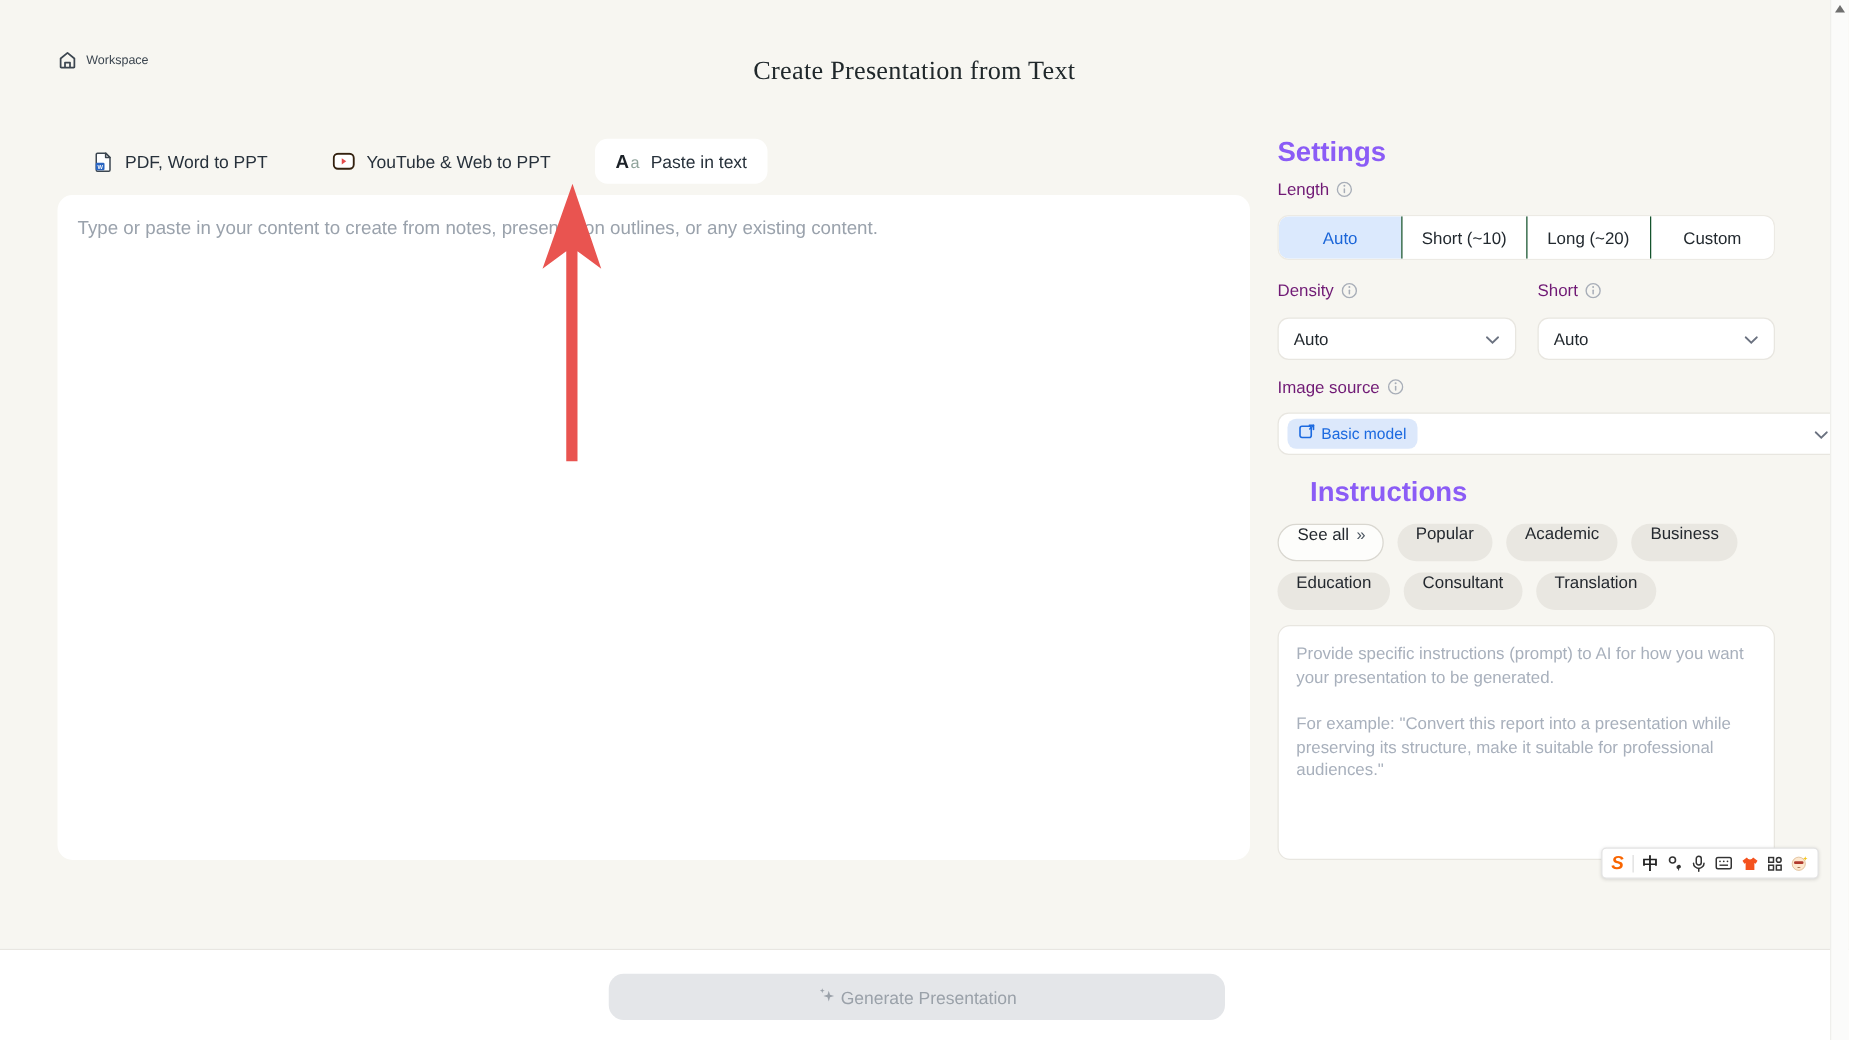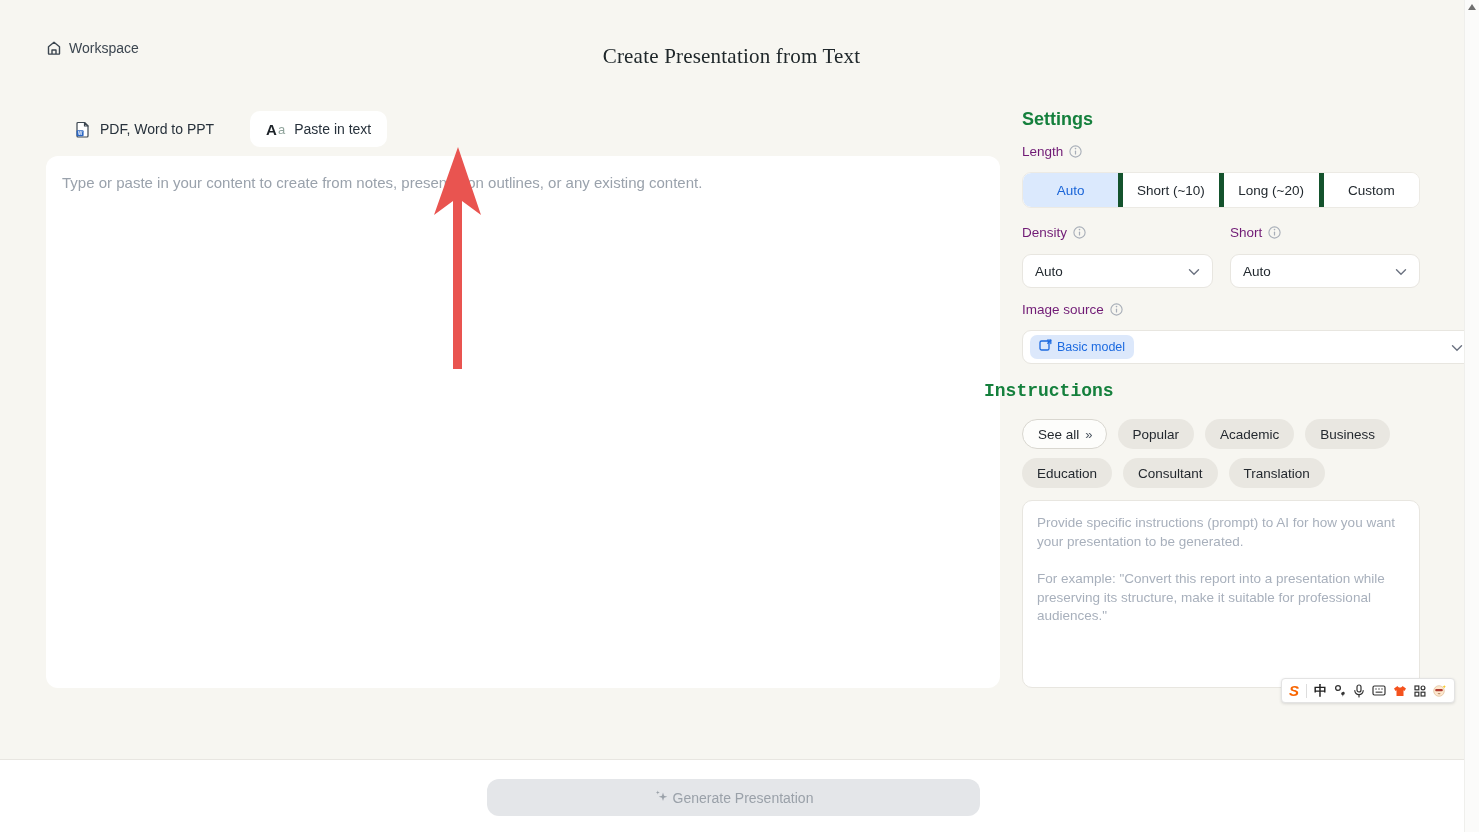--- a/index.html
+++ b/index.html
@@ -2,64 +2,64 @@
 <html><head>
 <meta charset="utf-8">
 <style>
   * { margin:0; padding:0; box-sizing:border-box; }
   html,body { width:1479px; height:832px; overflow:hidden; }
   body { font-family:"Liberation Sans", sans-serif; background:#f7f6f1; position:relative; color:#27313b; }
 
   .abs { position:absolute; }
 
   
-  .workspace { left:46px; top:40px; display:flex; align-items:center; gap:7px; font-size:14px; color:#3c4650; cursor:pointer; }
+  .workspace { left:46px; top:40px; display:flex; align-items:center; gap:7px; font-size:10px; color:#3c4650; cursor:pointer; }
   .workspace svg { display:block; }
   .page-title { left:0; right:16px; top:34px; text-align:center; font-family:"Liberation Serif", serif; font-size:21px; font-weight:500; color:#20282b; letter-spacing:.2px;margin-top:10px; }
 
   
   .tabs { left:58px; top:111px; display:flex; align-items:center; gap:20px; height:36px; }
   .tab { display:flex; align-items:center; gap:9px; font-size:14px; color:#27313b; padding:0 16px; height:36px; border-radius:10px; cursor:pointer; white-space:nowrap; }
   .tab.active { background:#ffffff; }
   .tab .ic { display:flex; align-items:center; }
   .aa-big { font-weight:bold; font-size:15px; color:#1c2228; }
   .aa-small { font-size:13px; color:#8fa39b; margin-left:1px; }
 
   
   .main-panel { left:46px; top:156px; width:954px; height:532px; background:#ffffff; border-radius:12px; }
   .main-panel textarea { width:100%; height:100%; border:none; outline:none; resize:none; background:transparent; padding:18px 16px; font-family:"Liberation Sans", sans-serif; font-size:15px; color:#27313b; border-radius:12px; }
   .main-panel textarea::placeholder { color:#9aa2ac; }
 
   
   .red-arrow { left:433px; top:147px; }
 
   
-  .sec-heading { font-size:18px; font-weight:bold; color:#15803d; }
+  .sec-heading { font-size:22px; font-weight:bold; color:#8b5cf6; }
   .h-settings { left:1022px; top:109px; }
-  .h-instructions { left:984px; top:381px;font-family:Liberation Mono, monospace; }
+  .h-instructions { left:1048px; top:381px; }
   .field-label { display:flex; align-items:center; gap:6px; font-size:13.5px; color:#701a75; }
   .lab-length { left:1022px; top:144px; }
   .lab-imgsrc { left:1022px; top:302px; }
 
   .segmented { left:1022px; top:172px; width:398px; height:36px; display:flex; background:#ffffff; border-radius:9px; overflow:hidden; border:1px solid #eceae4; }
-  .seg { flex:1; display:flex; align-items:center; justify-content:center; font-size:13.5px; color:#22292f; cursor:pointer; border-left:5px solid #14532d; background:#fff; }
+  .seg { flex:1; display:flex; align-items:center; justify-content:center; font-size:13.5px; color:#22292f; cursor:pointer; border-left:1px solid #14532d; background:#fff; }
   .seg:first-child { border-left:none; }
   .seg.selected { background:#dbe9fd; color:#1a65d8; border-radius:8px 0 0 8px; }
 
   .density-block { left:1022px; top:225px; width:191px; }
   .tone-block { left:1230px; top:225px; width:190px; }
   .select { margin-top:14px; height:34px; background:#fff; border:1px solid #e8e6e0; border-radius:9px; display:flex; align-items:center; justify-content:space-between; padding:0 12px; font-size:13.5px; color:#22292f; cursor:pointer; }
   .img-select { left:1022px; top:330px; width:454px; height:34px; margin-top:0; padding:0 12px 0 7px; }
   .model-pill { display:flex; align-items:center; gap:5px; background:#dce8fb; color:#1c6ae0; font-size:12.5px; padding:4px 9px; border-radius:7px; }
 
   
   .chips { display:flex; gap:11px; }
   .chips-r1 { left:1022px; top:419px; }
   .chips-r2 { left:1022px; top:458px; }
-  .chip { height:30px; display:flex; align-items:center; gap:6px; padding:0 15px; border-radius:15px; background:#e9e7e1; font-size:13.5px; color:#24292f; cursor:pointer; white-space:nowrap; }
+  .chip { height:30px; display:flex; align-items:flex-start; gap:6px; padding:0 15px; border-radius:15px; background:#e9e7e1; font-size:13.5px; color:#24292f; cursor:pointer; white-space:nowrap; }
   .chip.outline { background:#fdfdfb; border:1px solid #d9d7d0; }
   .chip .chev { font-size:13px; color:#4b5560; letter-spacing:-2px; }
 
   
   .instr-box { left:1022px; top:500px; width:398px; height:188px; background:#fff; border:1px solid #e8e6e0; border-radius:10px; }
   .instr-box textarea { width:100%; height:100%; border:none; outline:none; resize:none; background:transparent; padding:13px 14px; font-family:"Liberation Sans", sans-serif; font-size:13.5px; line-height:1.38; color:#27313b; border-radius:10px; }
   .instr-box textarea::placeholder { color:#a8b0bc; }
 
   
   .ime { left:1281px; top:678px; height:25px; display:flex; align-items:center; gap:7px; background:#ffffff; border:1px solid #e3e3e3; border-radius:4px; padding:0 7px; box-shadow:0 1px 3px rgba(0,0,0,.12); }
@@ -98,20 +98,29 @@
     <span class="ic">
       <svg width="17" height="17" viewBox="0 0 17 17">
           <path d="M4 1.5h6.5L14 5v10a1 1 0 0 1-1 1H4a1 1 0 0 1-1-1v-12.5a1 1 0 0 1 1-1z" fill="#fff" stroke="#3c4650" stroke-width="1.2"></path>
           <path d="M10.5 1.5 14 5h-3.5z" fill="#fff" stroke="#3c4650" stroke-width="1.2" stroke-linejoin="round"></path>
           <rect x="2.6" y="9.2" width="7" height="6" rx="1" fill="#2b66c2"></rect>
           <text x="6.1" y="14" font-size="4.6" fill="#fff" text-anchor="middle" font-family="Liberation Sans, sans-serif" font-weight="bold">W</text>
         </svg>
     </span>
     <span>PDF, Word to PPT</span>
   </div>
+  <div class="tab">
+    <span class="ic">
+      <svg width="18" height="14" viewBox="0 0 18 14">
+          <rect x="1" y="1" width="16" height="12" rx="3.4" fill="#fff" stroke="#33210f" stroke-width="1.5"></rect>
+          <path d="M7.4 4.5 11 7l-3.6 2.5z" fill="#e54b4b"></path>
+        </svg>
+    </span>
+    <span>YouTube &amp; Web to PPT</span>
+  </div>
   <div class="tab active">
     <span class="ic">
       <span class="aa-big">A</span>
         <span class="aa-small">a</span>
     </span>
     <span>Paste in text</span>
   </div>
 </div>
 
 <div class="abs main-panel">

